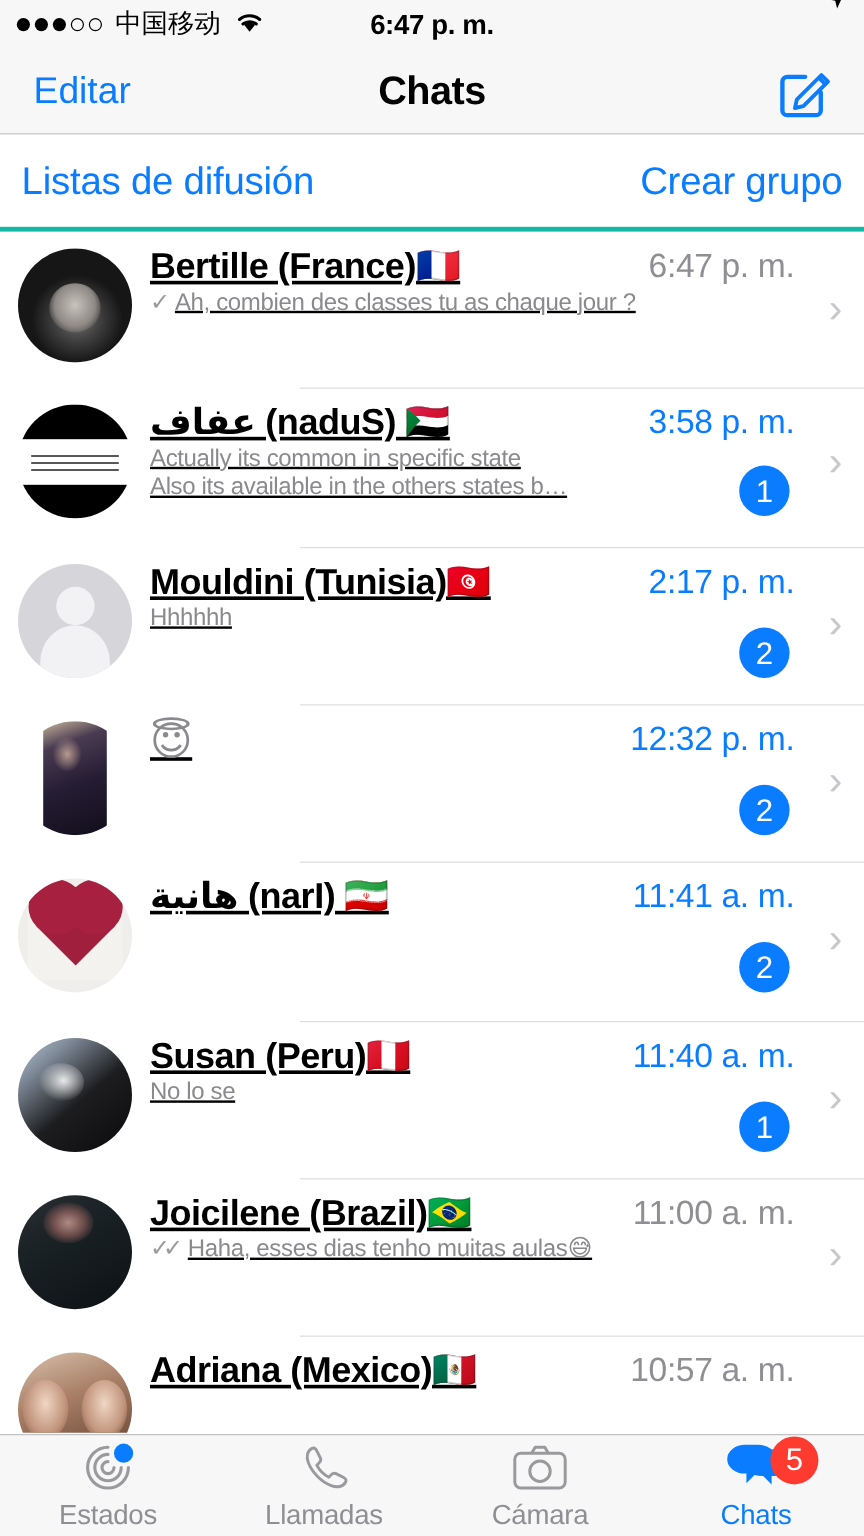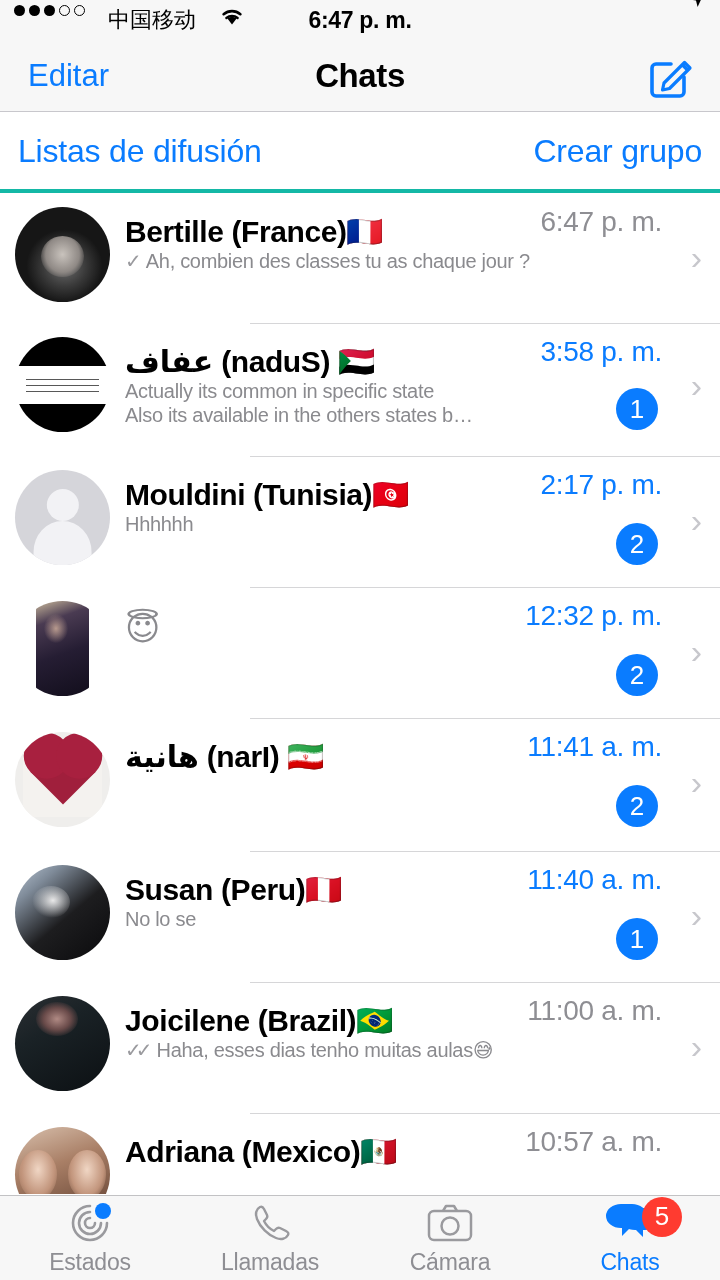--- a/index.html
+++ b/index.html
@@ -12,21 +12,21 @@
   }
   .phone { position:relative; width:720px; height:1280px; overflow:hidden; background:#fff; }
 
   
   .statusbar {
     position:absolute; top:0; left:0; width:720px; height:40px;
     background:#f7f7f7;
     display:flex; align-items:center;
     font-size:23px; color:#000;
   }
-  .sb-left { position:absolute; left:14px; display:flex; align-items:flex-start; gap:23px; }
+  .sb-left { position:absolute; left:14px; display:flex; align-items:center; gap:11px; }
   .dots { display:flex; align-items:center; gap:4px; }
   .dot { width:11px; height:11px; border-radius:50%; background:#000; }
   .dot.hollow { background:transparent; border:1.6px solid #000; }
   .carrier { font-size:22px; letter-spacing:0px; }
   .wifi { display:inline-block; }
   .sb-center {
     position:absolute; left:0; width:720px; text-align:center;
     font-size:23px; font-weight:bold; letter-spacing:-0.3px;
   }
   .sb-right { position:absolute; right:12px; display:flex; align-items:flex-end; gap:20px;flex-direction:column; }
@@ -57,21 +57,21 @@
   .actionbar div { font-size:32px; color:#0a7cff; letter-spacing:-0.2px; }
 
   
   .list { position:absolute; top:194px; left:0; width:720px; height:1000px; overflow:hidden; background:#fff; }
   .row { position:relative; display:flex; background:#fff; }
   .row-sep { position:absolute; left:125px; right:0; bottom:0; height:1px; background:#d6d6d8; }
 
   .avatar-wrap { width:125px; flex:0 0 125px; display:flex; align-items:flex-start; justify-content:center; padding-top:13px; }
   .avatar { width:95px; height:95px; border-radius:50%; overflow:hidden; position:relative; background:#d8d8dd; }
 
-  .row-body { flex:1; padding-right:14px; position:relative; padding-top:20px; }
+  .row-body { flex:1; padding-right:14px; position:relative; padding-top:10px;text-decoration:underline; }
   .row-top { display:flex; align-items:baseline; }
   .name {
     font-size:30px; font-weight:bold; color:#000; letter-spacing:-0.4px;
     white-space:nowrap; overflow:hidden;
   }
   .name.rtl { direction:rtl; unicode-bidi:bidi-override; }
   .time { position:absolute; right:58px; top:12px; font-size:28px; letter-spacing:-0.3px; }
   .time.unread { color:#0a7cff; }
   .time.read { color:#8e8e93; }
   .msg {

